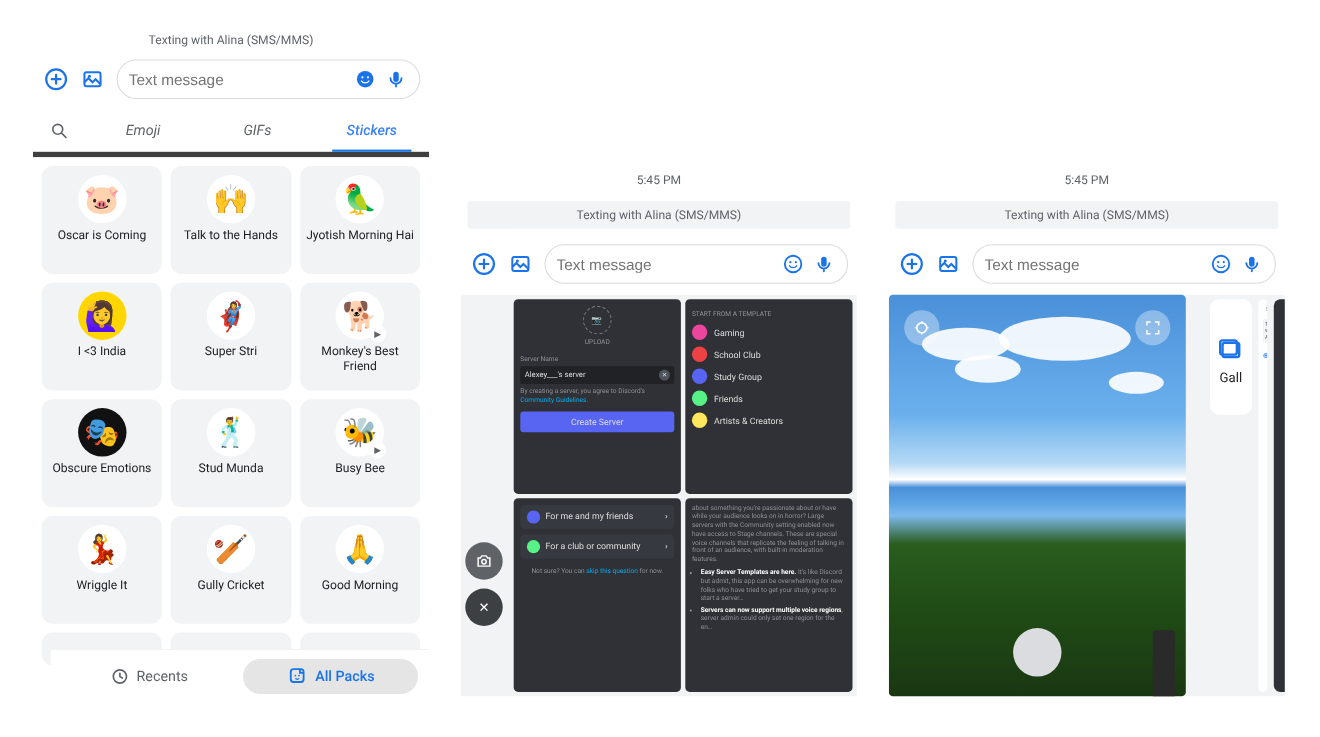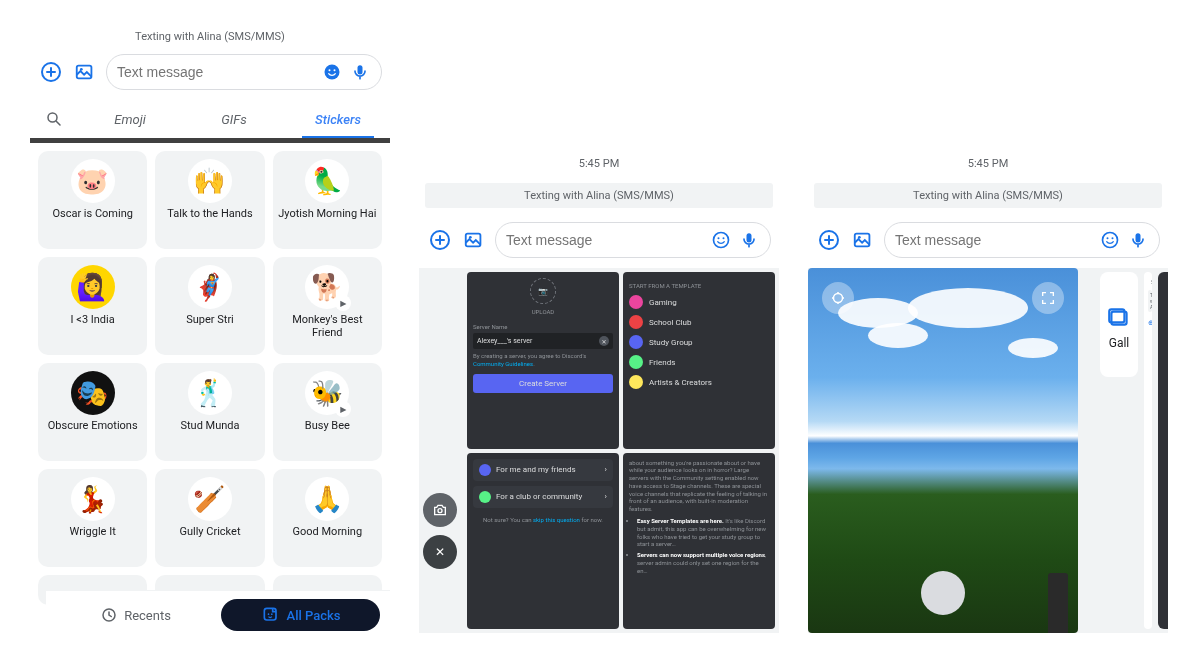--- a/index.html
+++ b/index.html
@@ -197,21 +197,21 @@
     align-items: center;
     justify-content: center;
     gap: 6px;
     font-size: 13px;
     color: #5f6368;
     cursor: pointer;
     padding: 6px 4px;
     border-radius: 18px;
   }
   .nav-item.active {
-    background: #0f172a;
+    background: #e5e5e5;
     color: #1a73e8;
     font-weight: 500;
   }
   
   .gallery-area {
     background: #f1f3f4;
     height: 365px;
     position: relative;
     padding: 4px;
     display: flex;

